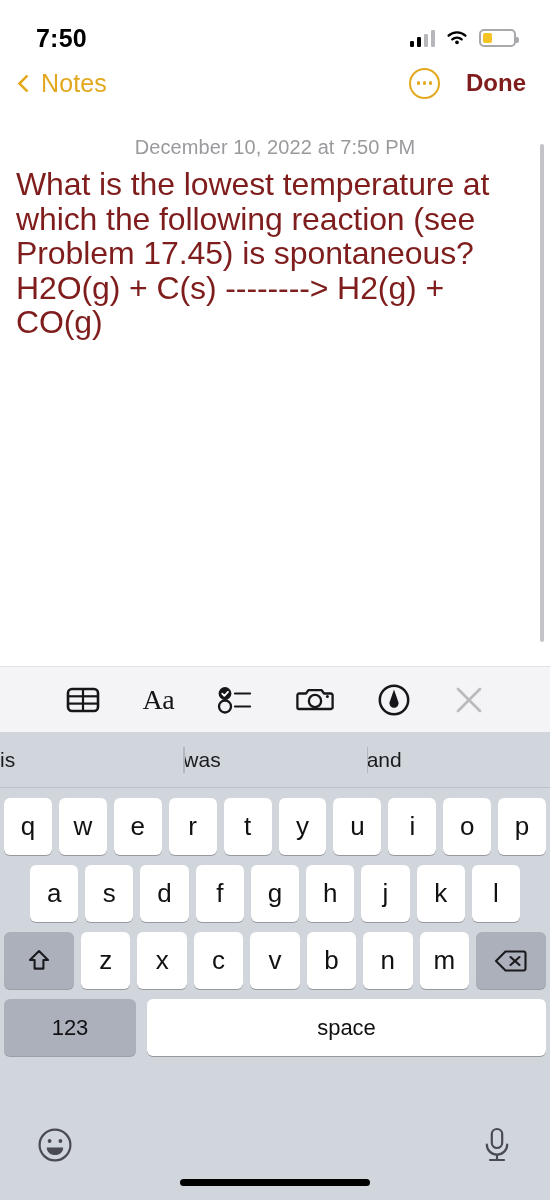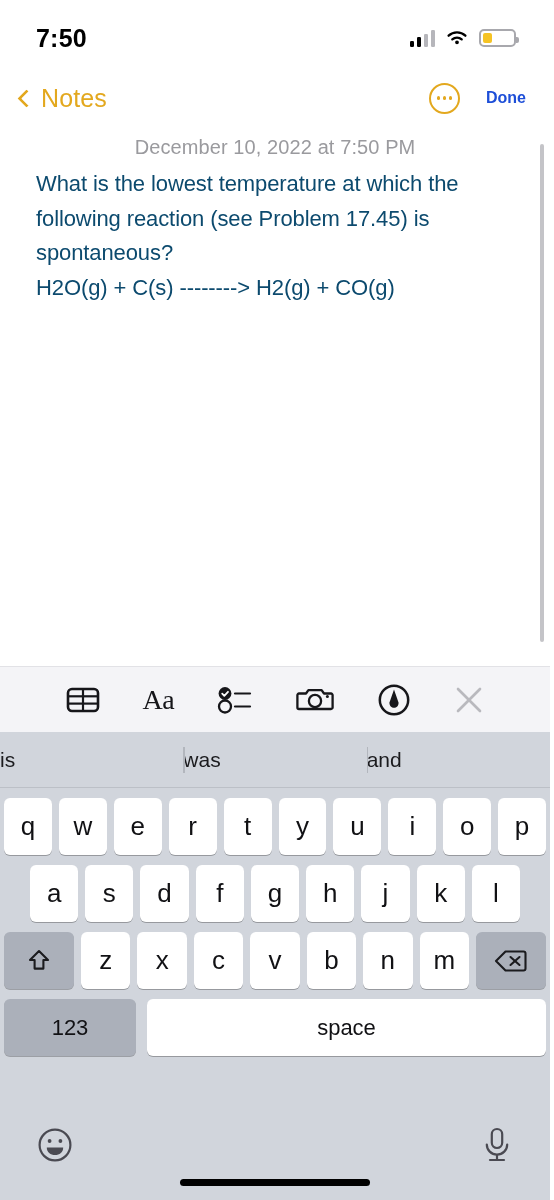--- a/index.html
+++ b/index.html
@@ -34,48 +34,48 @@
     border-radius: 5px; padding: 2px;
   }
   .battery::after {
     content: ""; position: absolute; right: -5px; top: 6px;
     width: 3px; height: 6px; background: #a8a8ad; border-radius: 0 2px 2px 0;
   }
   .battery .fill { height: 100%; background: #f5c324; border-radius: 2px; }
 
   
   .navbar {
-    position: absolute; top: 68px; left: 0; right: 0; height: 60px;
+    position: absolute; top: 53px; left: 0; right: 0; height: 60px;
     display: flex; align-items: center; justify-content: space-between;
     padding: 0 24px 0 10px;
   }
   .back-btn { display: flex; align-items: center; gap: 4px; cursor: pointer; }
   .chev {
     width: 13px; height: 13px; border-left: 3.4px solid #E3A81E;
     border-bottom: 3.4px solid #E3A81E; transform: rotate(45deg);
     margin-left: 10px; margin-right: 4px; border-radius: 1px;
   }
   .back-label { font-size: 25px; color: #E3A81E; letter-spacing: .1px; }
   .nav-right { display: flex; align-items: center; gap: 26px; }
   .more-circle {
     width: 31px; height: 31px; border-radius: 50%; border: 2.2px solid #E3A81E;
     display: flex; align-items: center; justify-content: center; gap: 2.6px;
     cursor: pointer;
   }
   .more-circle span { width: 3.6px; height: 3.6px; border-radius: 50%; background: #E3A81E; display:block; }
-  .done-btn { font-size: 16px; font-weight: 700; color: #1d4ed8; cursor: pointer; }
+  .done-btn { font-size: 24px; font-weight: 700; color: #7f1d1d; cursor: pointer; }
 
   
   .note-area { position: absolute; top: 128px; left: 0; right: 0; bottom: 534px; background: #fff; }
   .note-date {
     text-align: center; font-size: 20px; color: #9a9a9e; padding: 8px 0 6px;
     letter-spacing: .1px;
   }
   .note-text {
-    padding: 2px 34px 0 36px; font-size: 22px; line-height: 34.5px; color: #0c4a6e;
+    padding: 2px 34px 0 16px; font-size: 32px; line-height: 34.5px; color: #7f1d1d;
     letter-spacing: -.1px; white-space: pre-wrap; word-wrap: break-word;
   }
   .scrollbar {
     position: absolute; right: 6px; top: 16px; bottom: 24px; width: 4px;
     background: #c4c4c8; border-radius: 2px; cursor: pointer;
   }
 
   
   .fmt-toolbar {
     position: absolute; left: 0; right: 0; bottom: 468px; height: 66px;

